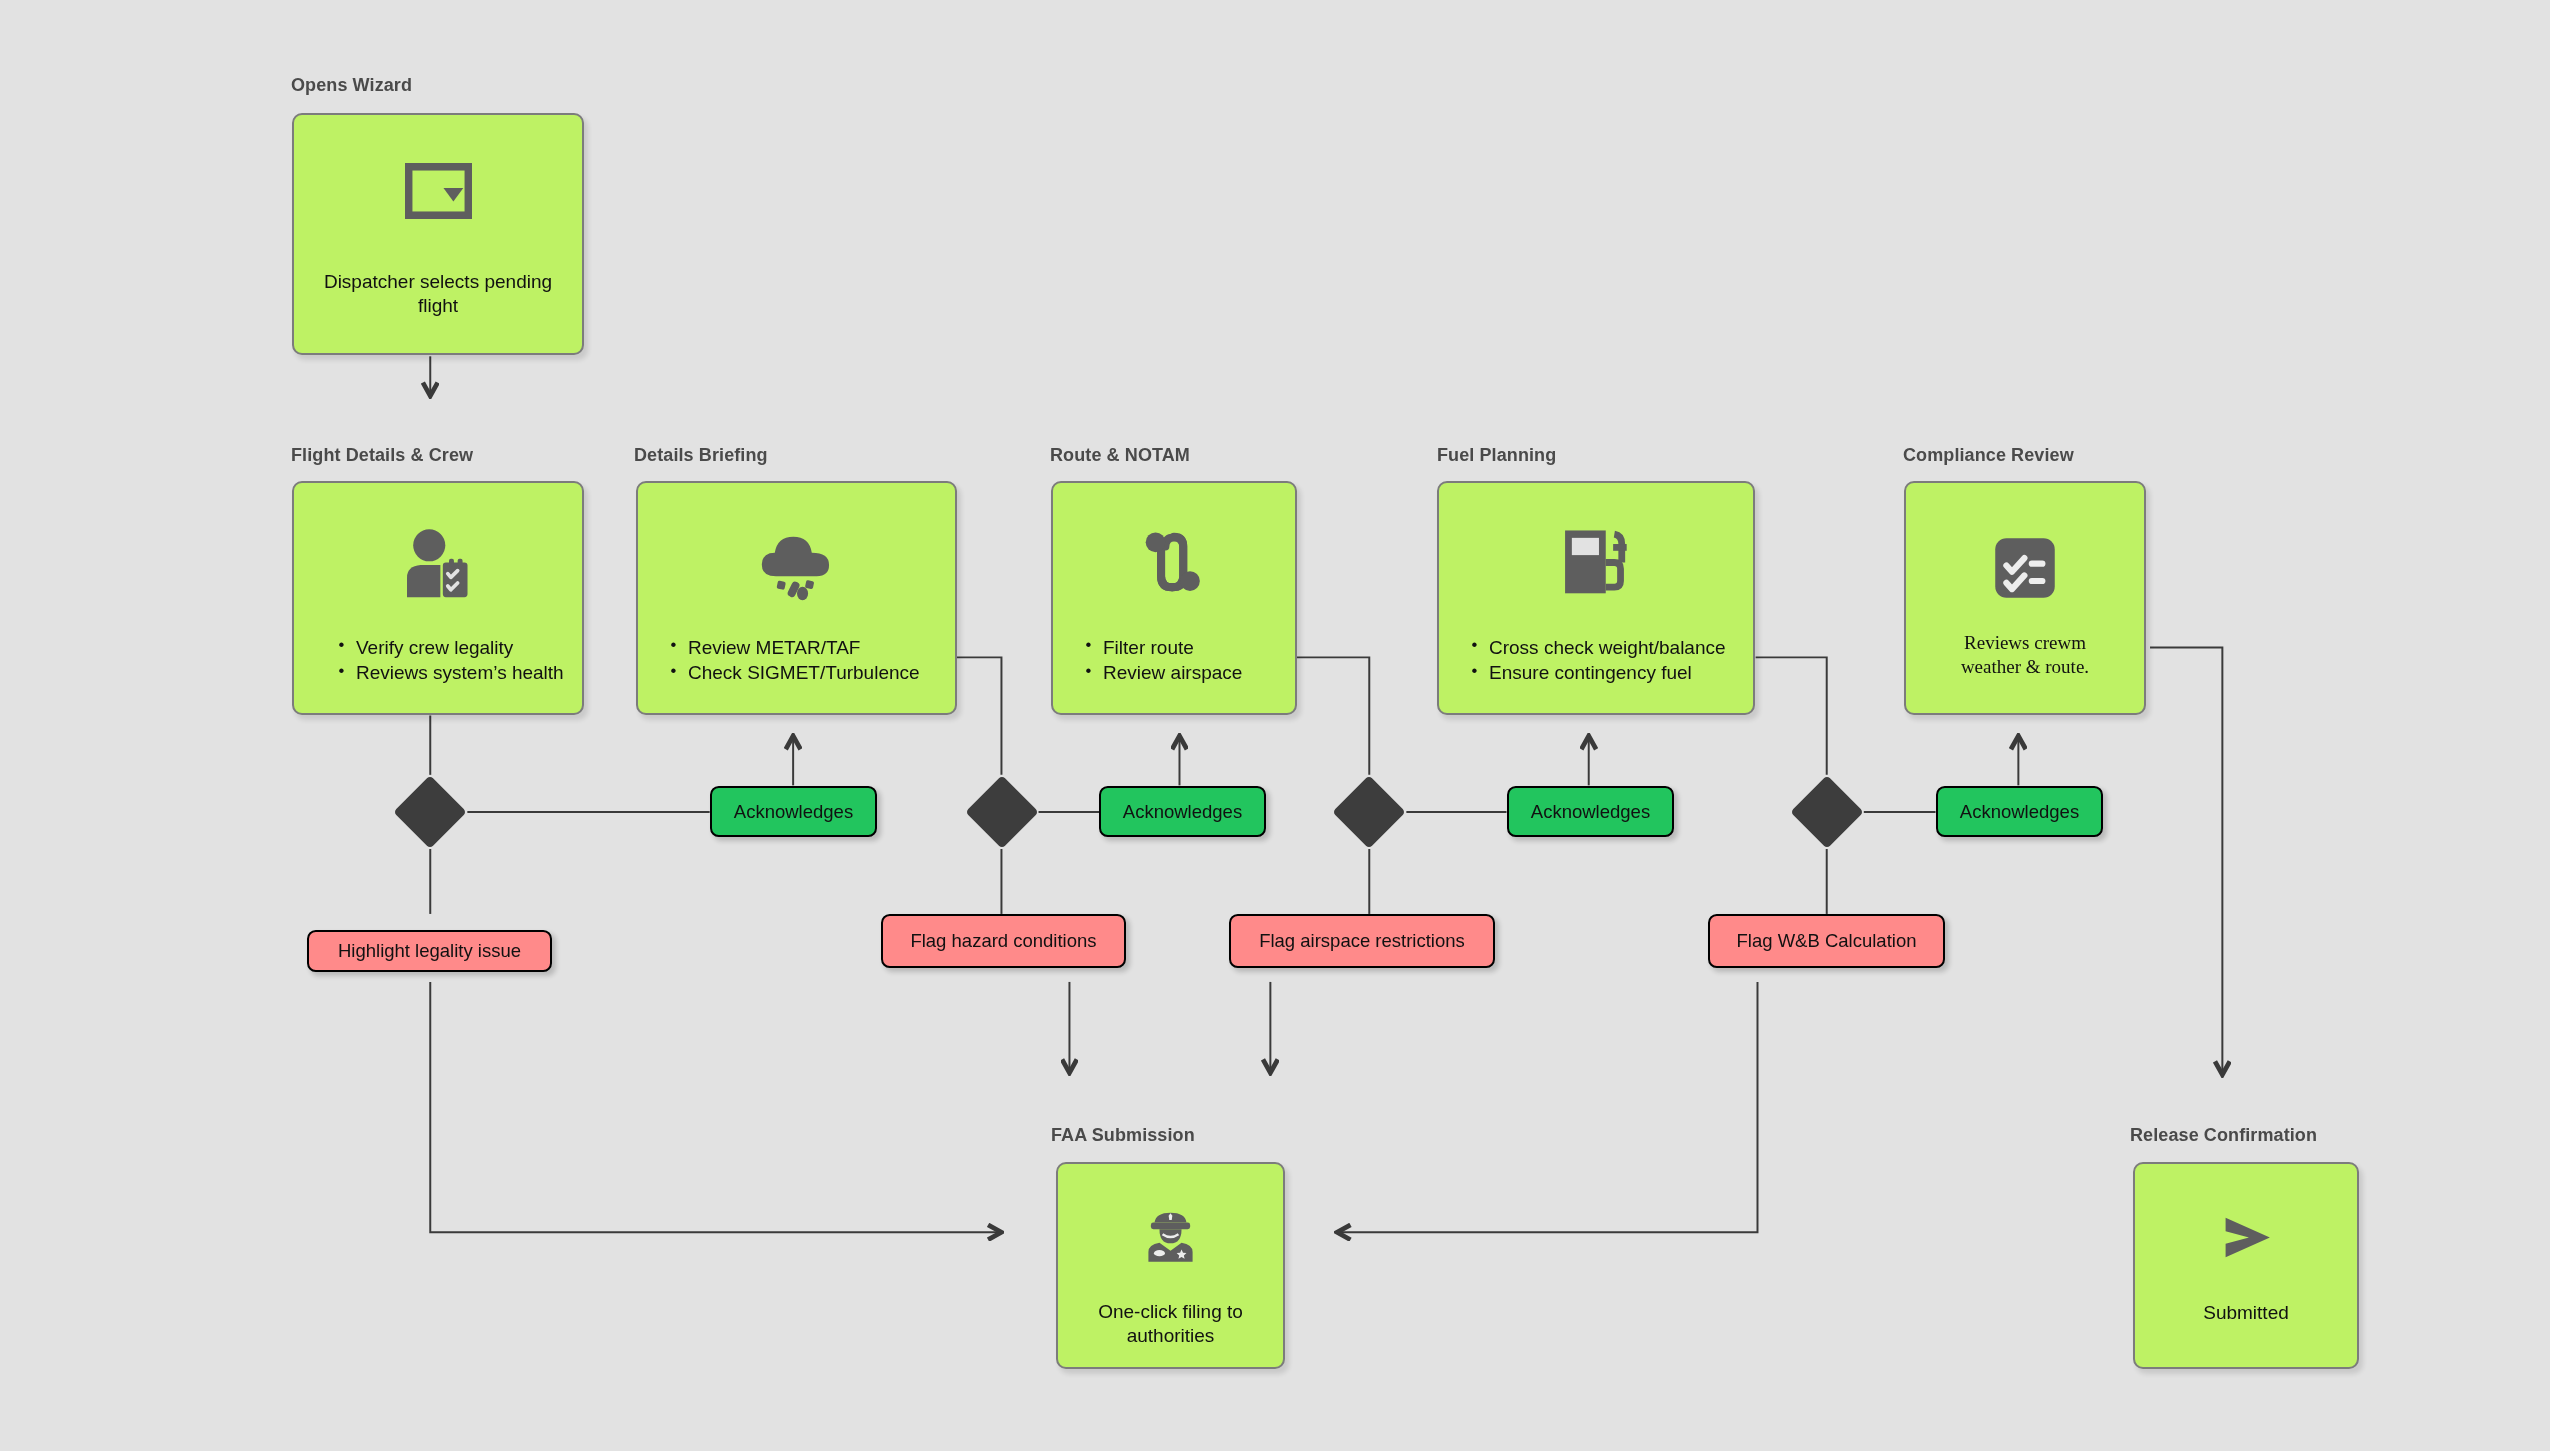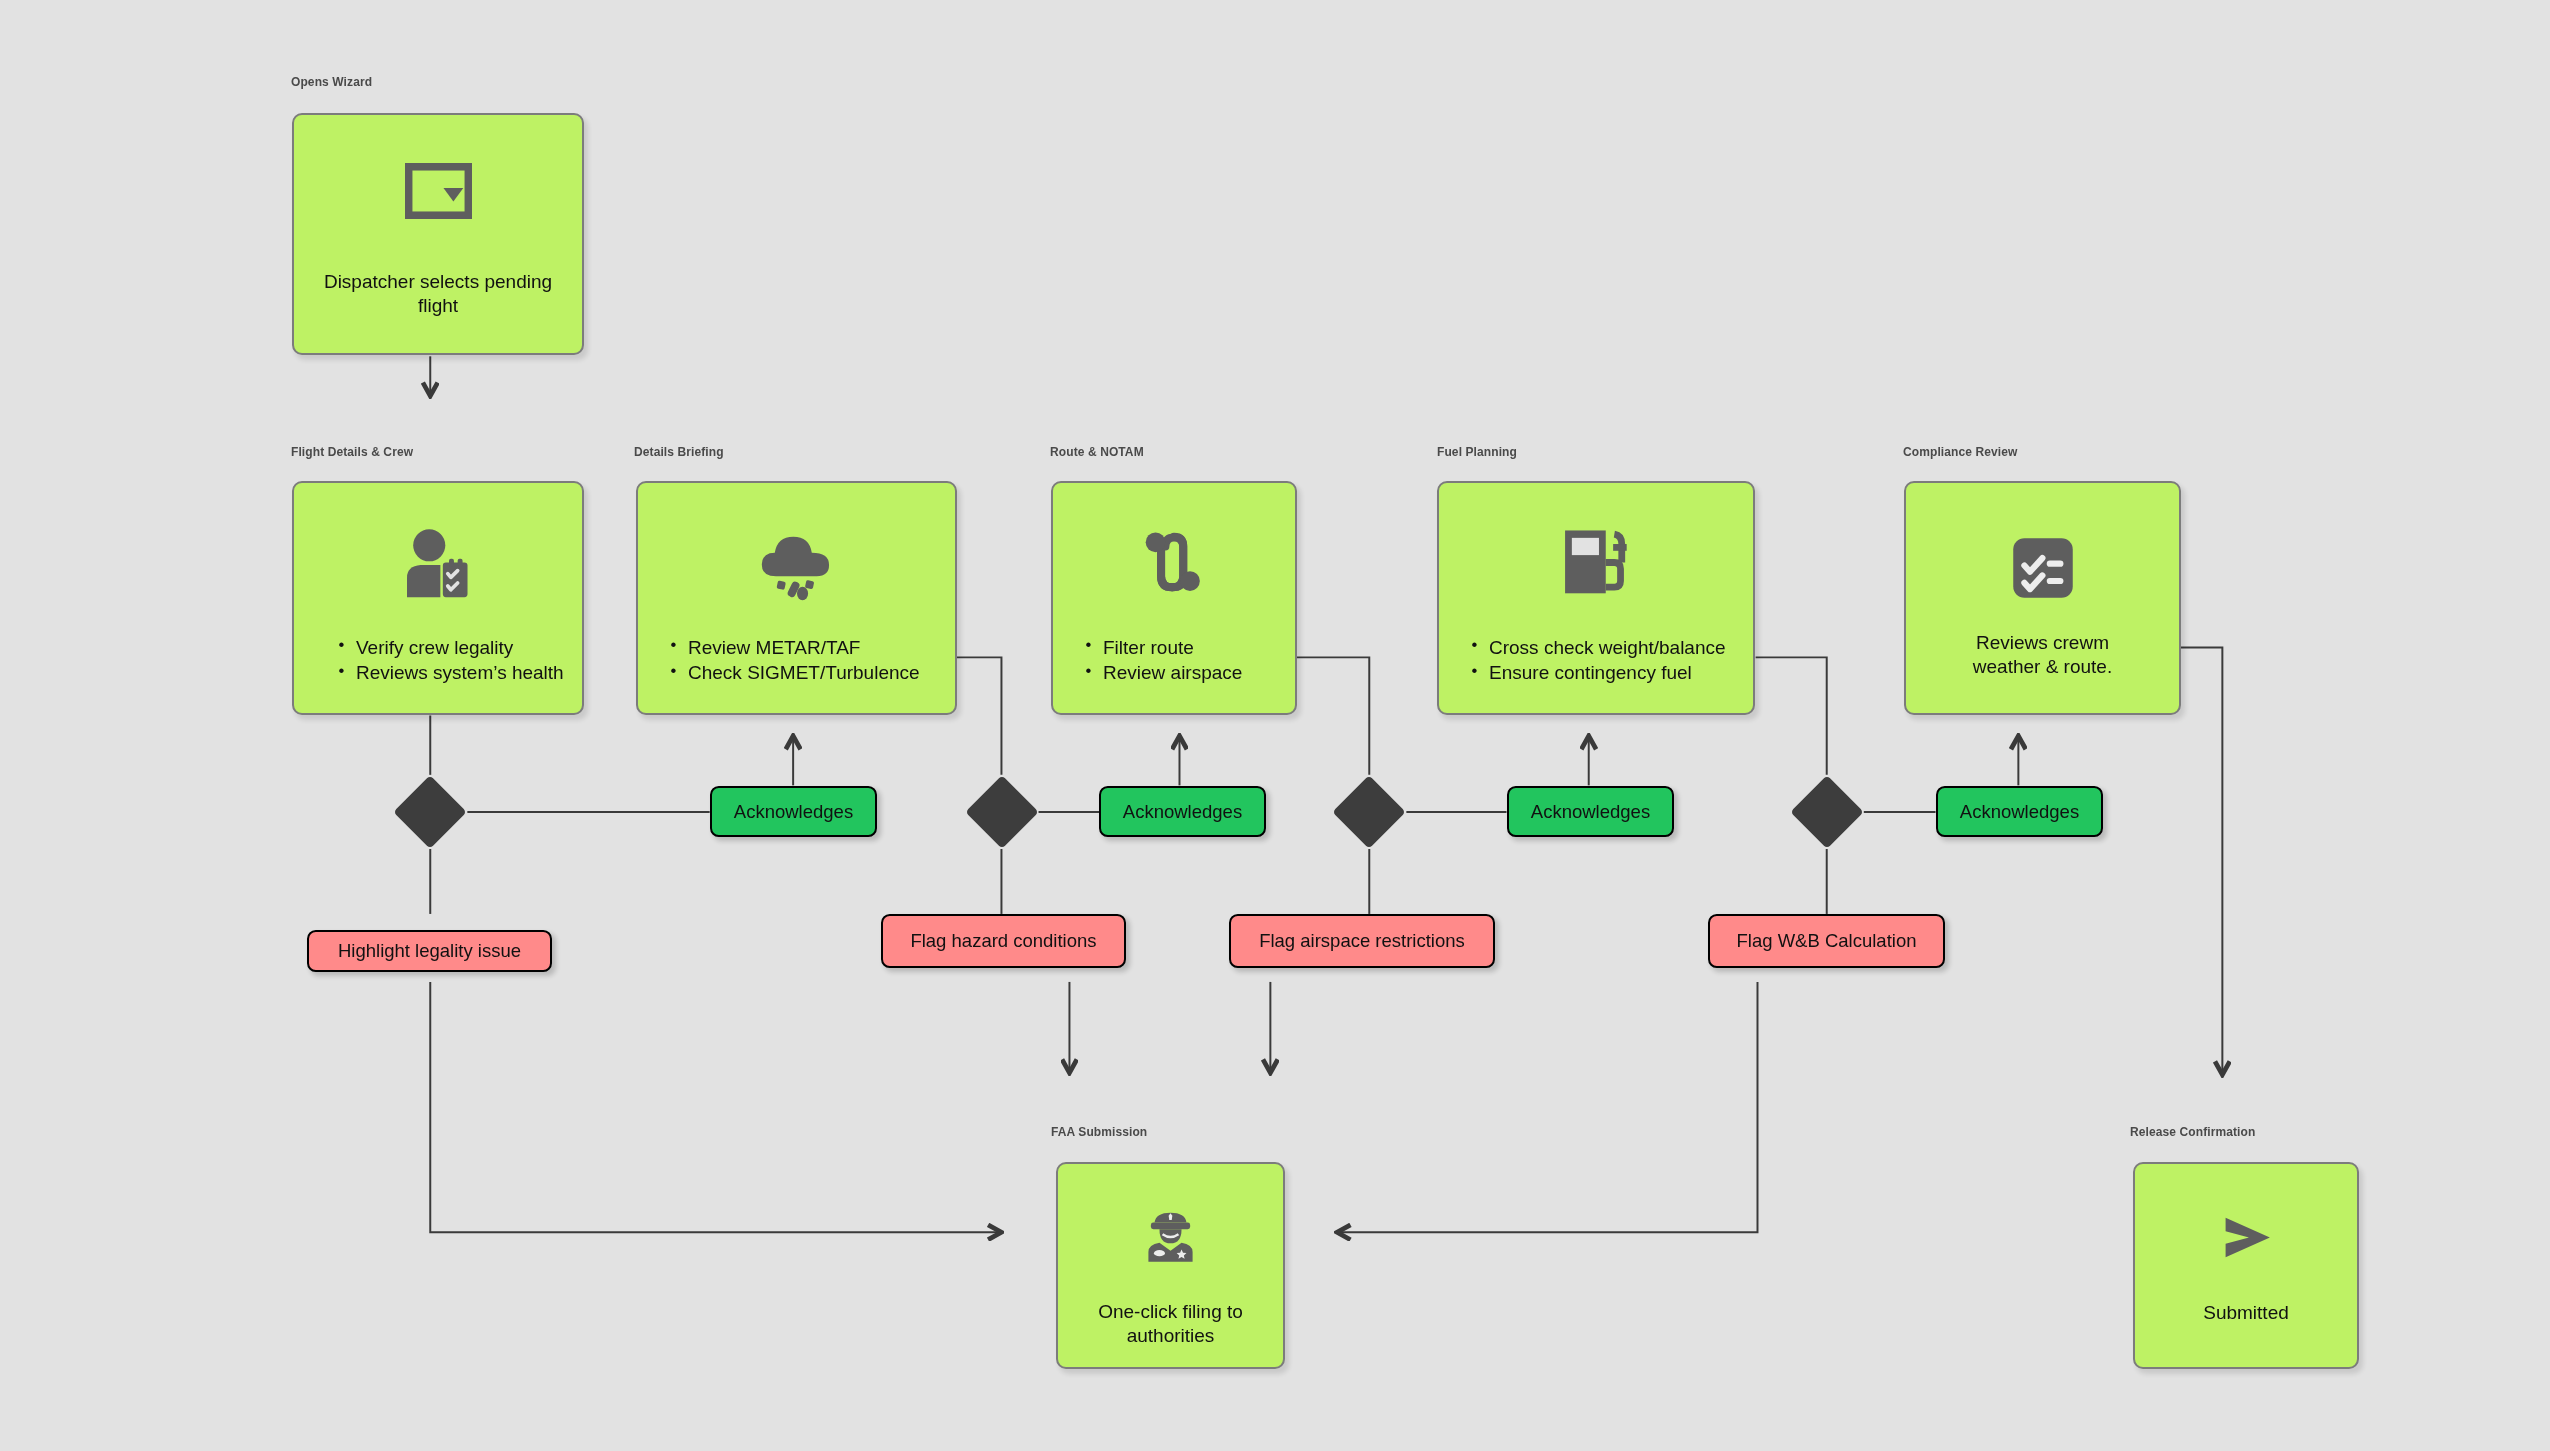--- a/index.html
+++ b/index.html
@@ -3,21 +3,21 @@
 <meta charset="utf-8">
 <style>
   html,body{margin:0;padding:0;background:#e2e2e2;}
   body{width:2550px;height:1452px;overflow:hidden;
        font-family:"Liberation Sans", sans-serif;}
   #canvas{position:relative;width:2550px;height:1452px;background:#e2e2e2;}
 
   
   .caption{
     position:absolute;
-    font-size:12px;
+    font-size:18px;
     font-weight:bold;
     color:#4a4a4a;
     letter-spacing:0.1px;
     white-space:nowrap;
   }
 
   
   .card{
     position:absolute;
     background:#bef264;
@@ -241,21 +241,21 @@
       </svg>
     </div>
     <div class="card-body" style="top:152px;align-items:flex-start;padding-left:30px;">
       <ul class="bullets">
         <li>Cross check weight/balance</li>
         <li>Ensure contingency fuel</li>
       </ul>
     </div>
   </div>
 
-  <div class="card" style="left:1904px;top:481px;width:277px;height:234px;">
+  <div class="card" style="left:1904px;top:481px;width:242px;height:234px;font-family:Liberation Serif, serif;">
     <div class="icon-wrap" style="top:54px;">
       <svg class="ic" width="62" height="62" viewBox="0 0 100 100">
         <rect x="2" y="2" width="96" height="96" rx="18" fill="#5e5e5e"></rect>
         <path d="M 20 46 l 9 10 l 20 -22" fill="none" stroke="#ededed" stroke-width="10" stroke-linecap="round" stroke-linejoin="round"></path>
         <rect x="56" y="38" width="27" height="10" rx="5" fill="#ededed"></rect>
         <path d="M 20 74 l 9 10 l 20 -22" fill="none" stroke="#ededed" stroke-width="10" stroke-linecap="round" stroke-linejoin="round"></path>
         <rect x="56" y="66" width="27" height="10" rx="5" fill="#ededed"></rect>
       </svg>
     </div>
     <div class="card-body" style="top:148px;">

